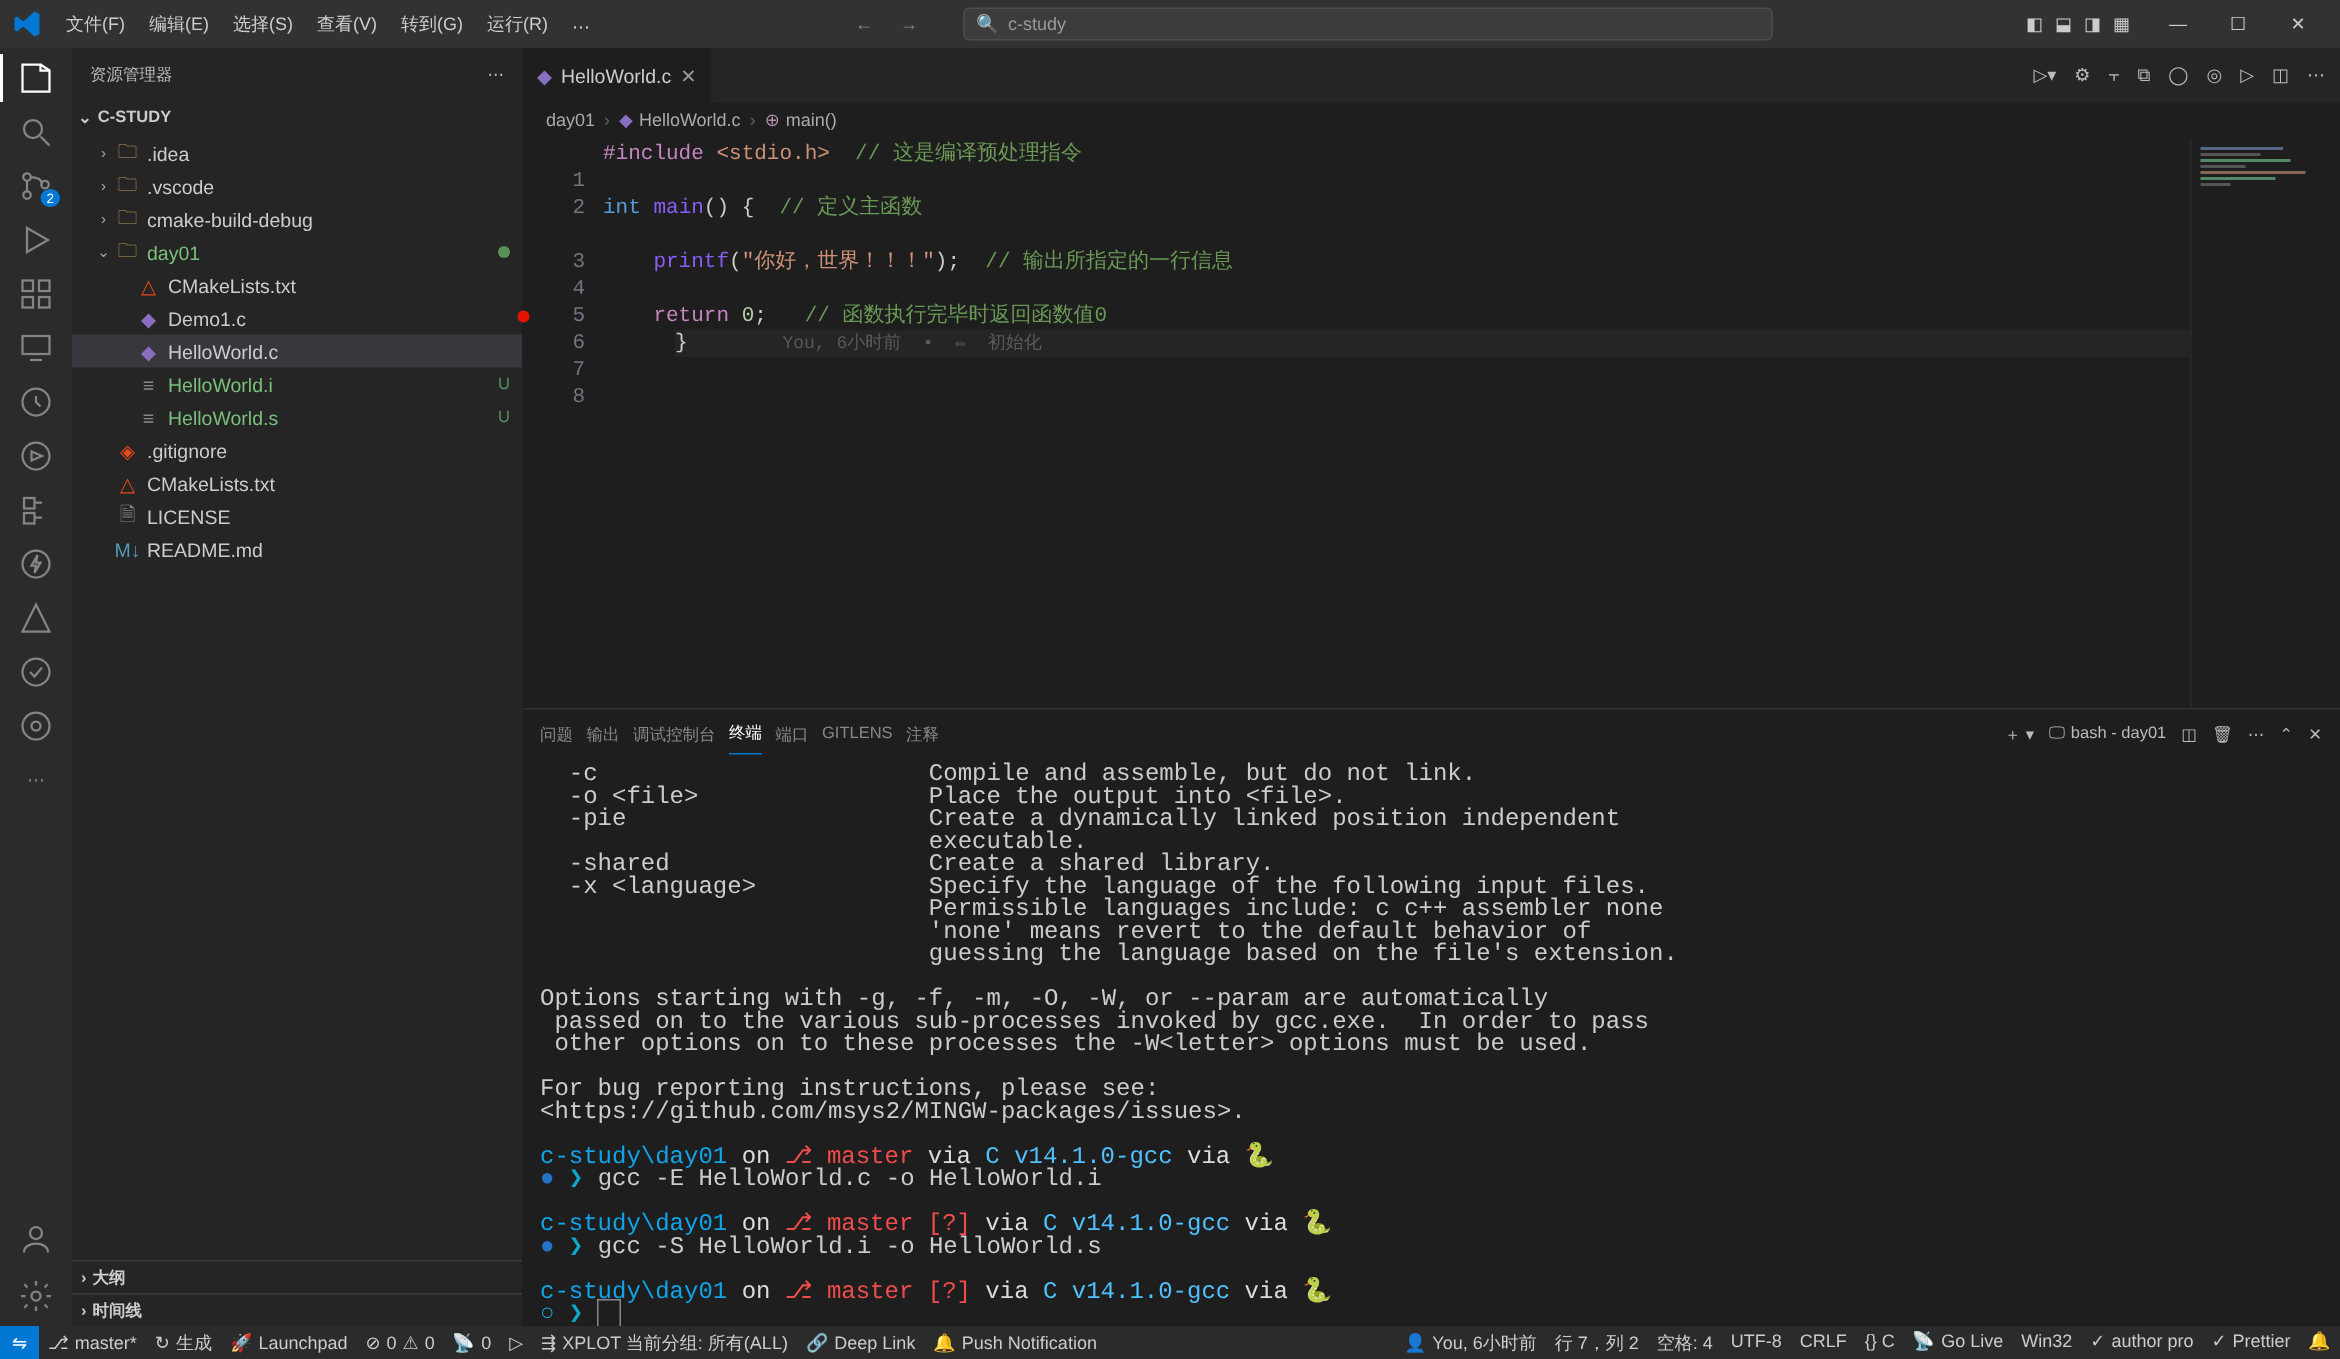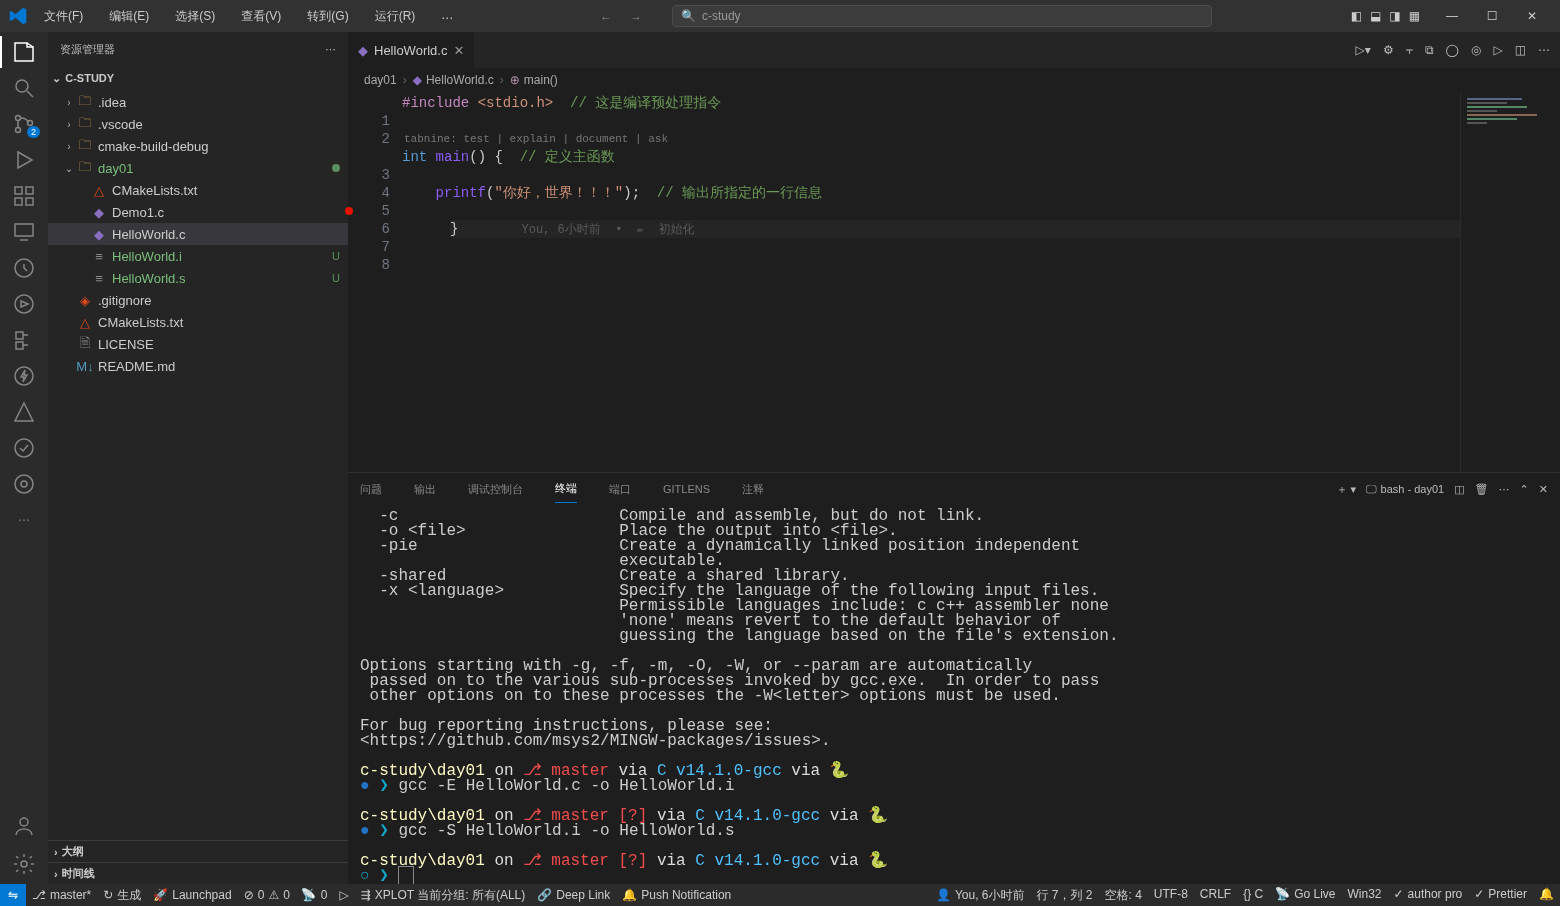--- a/index.html
+++ b/index.html
@@ -1,19 +1,19 @@
 <!DOCTYPE html>
 <html><head>
 <meta charset="utf-8">
 <style>
 * { margin: 0; padding: 0; box-sizing: border-box; }
 body { font-family: 'Segoe UI', sans-serif; font-size: 12px; background: #1e1e1e; color: #cccccc; width: 1560px; height: 906px; overflow: hidden; display: flex; flex-direction: column; }
 .titlebar { height: 32px; background: #323232; display: flex; align-items: center; padding: 0 8px; }
 .titlebar .logo { width: 20px; height: 20px; margin-right: 8px; }
-.titlebar .menu { display: flex; gap: 10px; align-items: flex-end; }
+.titlebar .menu { display: flex; gap: 0; align-items: flex-end; }
 .titlebar .menu-item { padding: 4px 8px; cursor: pointer; }
 .titlebar .ellipsis { padding: 4px 8px; }
 .titlebar .spacer { flex: 1; }
 .titlebar .nav { display: flex; gap: 18px; margin-right: 30px; }
 .titlebar .nav-arrow { color: #8a8a8a; cursor: pointer; }
 .titlebar .search-box { width: 540px; height: 22px; background: #3c3c3c; border: 1px solid #4c4c4c; border-radius: 4px; display: flex; align-items: center; padding: 0 8px; color: #9a9a9a; }
 .titlebar .layout-icons { display: flex; gap: 8px; margin-right: 12px; }
 .titlebar .win-btn { width: 40px; height: 30px; display: flex; align-items: center; justify-content: center; cursor: pointer; }
 .main { flex: 1; display: flex; overflow: hidden; }
 .activitybar { width: 48px; background: #2b2b2b; display: flex; flex-direction: column; align-items: center; padding-top: 8px; gap: 12px; }
@@ -60,27 +60,27 @@
 .str { color: #ce9178; }
 .cmt { color: #6a9955; }
 .fn { color: #8b5cf6; }
 .num { color: #b5cea8; }
 .pun { color: #cccccc; }
 .inline-blame { color: #5a5a5a; font-size: 12px; margin-left: 20px; }
 .minimap { width: 100px; background: #1e1e1e; border-left: 1px solid #2b2b2b; position: relative; }
 .minimap-lines { position: absolute; top: 6px; left: 6px; }
 .minimap-lines div { height: 2px; margin-bottom: 2px; }
 .panel { height: 412px; background: #1e1e1e; border-top: 1px solid #303030; display: flex; flex-direction: column; }
-.panel-tabs { height: 32px; display: flex; align-items: center; padding: 0 12px; gap: 32px; font-size: 11px; }
+.panel-tabs { height: 32px; display: flex; align-items: center; padding: 0 12px; gap: 9px; font-size: 11px; }
 .panel-tabs .ptab { color: #888; cursor: pointer; padding: 6px 0; }
 .panel-tabs .ptab.active { color: #fff; border-bottom: 1px solid #0078d4; }
 .panel-tabs .panel-actions { margin-left: auto; display: flex; align-items: center; gap: 10px; color: #bbb; }
 .panel-tabs .term-label { display: flex; align-items: center; gap: 4px; }
 .terminal { flex: 1; overflow: hidden; font-family: Consolas, 'Courier New', monospace; font-size: 16px; line-height: 15px; padding: 4px 12px; color: #cccccc; white-space: pre; }
-.p-cyan { color: #fef9c3; }
+.p-cyan { color: #0ea5e9; }
 .p-white { color: #dcdcdc; }
 .p-red { color: #f14c4c; }
 .p-blue { color: #4fc1ff; }
 .p-yellow { color: #dcdcaa; }
 .p-dot-blue { color: #2472c8; }
 .p-dot-cyan { color: #11a8cd; }
 .statusbar { height: 22px; background: #2b2b2b; display: flex; align-items: center; font-size: 12px; color: #ccc; }
 .statusbar .sb-item { padding: 0 6px; display: flex; align-items: center; gap: 4px; cursor: pointer; height: 100%; }
 .statusbar .remote { background: #0078d4; color: #fff; padding: 0 8px; }
 .statusbar .right { margin-left: auto; display: flex; }
@@ -342,25 +342,25 @@
           <div class="ln" style="margin-top: 18px;">3</div>
           <div class="ln">4</div>
           <div class="ln"><span class="bp"></span>5</div>
           <div class="ln">6</div>
           <div class="ln">7</div>
           <div class="ln">8</div>
         </div>
       <div class="code-lines">
         <div class="line"><span class="inc">#include </span><span class="str">&lt;stdio.h&gt;</span><span class="cmt">  // 这是编译预处理指令</span></div>
         <div class="line"></div>
-        <div class="codelens">tabnine: test | explain | document | ask</div>
         <div class="line"><span class="kw">int</span><span class="fn"> main</span><span class="pun">() {</span><span class="cmt">  // 定义主函数</span></div>
         <div class="line"></div>
         <div class="line"><span class="fn">    printf</span><span class="pun">(</span><span class="str">"你好，世界！！！"</span><span class="pun">);</span><span class="cmt">  // 输出所指定的一行信息</span></div>
         <div class="line"></div>
+        <div class="line"><span class="inc">    return </span><span class="num">0</span><span class="pun">;</span><span class="cmt">   // 函数执行完毕时返回函数值0</span></div>
         <div class="line current"><span class="pun">}</span><span class="inline-blame">      You, 6小时前  •  ✏  初始化</span></div>
       </div>
       <div class="minimap">
         <div class="minimap-lines">
           <div style="width:55px;background:#568;"></div>
           <div style="width:40px;background:#555;"></div>
           <div style="width:60px;background:#586;"></div>
           <div style="width:30px;background:#555;"></div>
           <div style="width:70px;background:#865;"></div>
           <div style="width:50px;background:#586;"></div>

